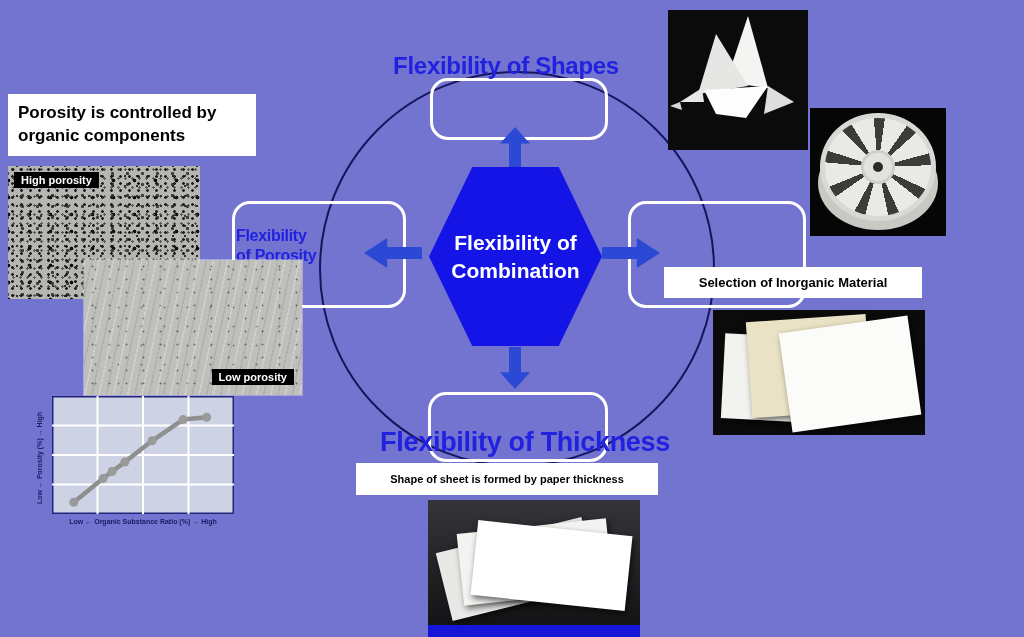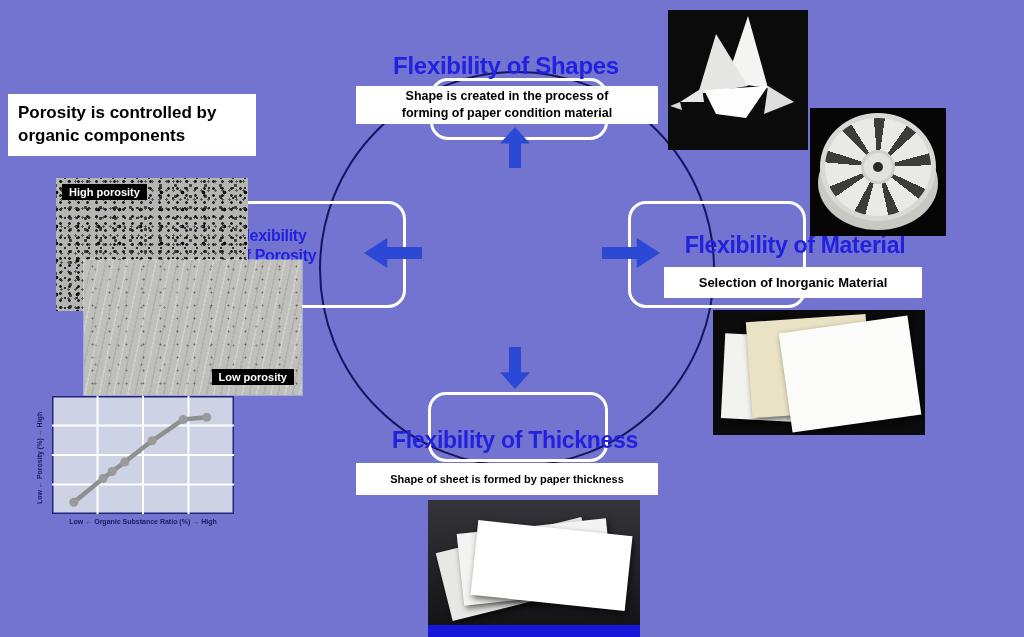--- a/index.html
+++ b/index.html
@@ -133,35 +133,36 @@
     <svg viewBox="0 0 40 30" preserveAspectRatio="none">
         <polygon points="0,15 16,0 16,9 40,9 40,21 16,21 16,30" fill="currentColor"></polygon>
       </svg>
   </div>
   <div class="abs arrow" style="left:602px;top:238px;width:58px;height:30px;">
     <svg viewBox="0 0 40 30" preserveAspectRatio="none">
         <polygon points="40,15 24,0 24,9 0,9 0,21 24,21 24,30" fill="currentColor"></polygon>
       </svg>
   </div>
 
+  <div class="abs hexagon" style="left:429px;top:167px;width:173px;height:179px;">
+    <div class="hex-title preline">Flexibility of
+Combination</div>
+  </div>
 
   <div class="abs node-title" style="left:361px;top:52px;width:290px;font-size:24px;text-align:center;">Flexibility of Shapes</div>
 
   <div class="abs notebox preline" style="left:8px;top:94px;width:228px;">Porosity is controlled by
 organic components</div>
-  <div class="abs descbox preline" style="left:356px;top:86px;width:302px;height:38px;font-size:12.5px;">Shape is created in the process of
-forming of paper condition material</div>
-
-  <div class="abs node-title" style="left:664px;top:232px;width:262px;font-size:23px;text-align:center;">Flexibility of Material</div>
+
   <div class="abs descbox" style="left:664px;top:267px;width:258px;height:31px;font-size:13px;">Selection of Inorganic Material</div>
 
   <div class="abs node-title preline" style="left:236px;top:226px;width:160px;font-size:16px;text-align:left;line-height:1.25;">Flexibility
 of Porosity</div>
 
-  <div class="abs node-title" style="left:360px;top:427px;width:310px;font-size:23px;text-align:center;">Flexibility of Thickness</div>
+  <div class="abs node-title" style="left:360px;top:427px;width:310px;font-size:27px;text-align:right;">Flexibility of Thickness</div>
   <div class="abs descbox" style="left:356px;top:463px;width:302px;height:32px;font-size:11px;">Shape of sheet is formed by paper thickness</div>
 
   <div class="abs photo photo-black" style="left:668px;top:10px;width:140px;height:140px;">
     <svg viewBox="0 0 140 140" width="140" height="140">
       <polygon points="80,6 100,78 58,72" fill="#f4f4f2"></polygon>
       <polygon points="48,24 80,76 30,84" fill="#e6e6e4"></polygon>
       <polygon points="36,80 100,76 78,108 48,104" fill="#fdfdfd"></polygon>
       <polygon points="34,78 12,92 36,92" fill="#e8e8e6"></polygon>
       <polygon points="12,92 2,96 14,100" fill="#d8d8d6"></polygon>
       <polygon points="100,76 126,92 96,104" fill="#dedede"></polygon>
@@ -174,21 +175,21 @@
       <div class="impeller-hub"></div>
     </div>
   </div>
 
   <div class="abs photo photo-black" style="left:713px;top:310px;width:212px;height:125px;">
     <div class="sheet" style="left:10px;top:26px;width:110px;height:85px;background:#f2f2ee;transform:rotate(3deg);"></div>
     <div class="sheet" style="left:36px;top:8px;width:120px;height:96px;background:#e9e2c4;transform:rotate(-4deg);"></div>
     <div class="sheet" style="left:72px;top:14px;width:130px;height:100px;background:#fbfbf9;transform:rotate(-8deg);"></div>
   </div>
 
-  <div class="abs photo micro-high" style="left:8px;top:178px;width:192px;height:133px;margin-left:48px;">
+  <div class="abs photo micro-high" style="left:8px;top:166px;width:192px;height:133px;">
     <div class="micro-label" style="left:6px;top:6px;">High porosity</div>
   </div>
 
   <div class="abs photo micro-low" style="left:84px;top:260px;width:176px;height:135px;">
     <div class="micro-label" style="right:8px;bottom:10px;">Low porosity</div>
   </div>
 
   <div class="abs" style="left:36px;top:394px;width:204px;height:140px;">
     <div class="chart-ylabel">Low ← Porosity (%) → High</div>
     <svg id="chart-plot" width="182" height="118" style="position:absolute;left:16px;top:2px;">

